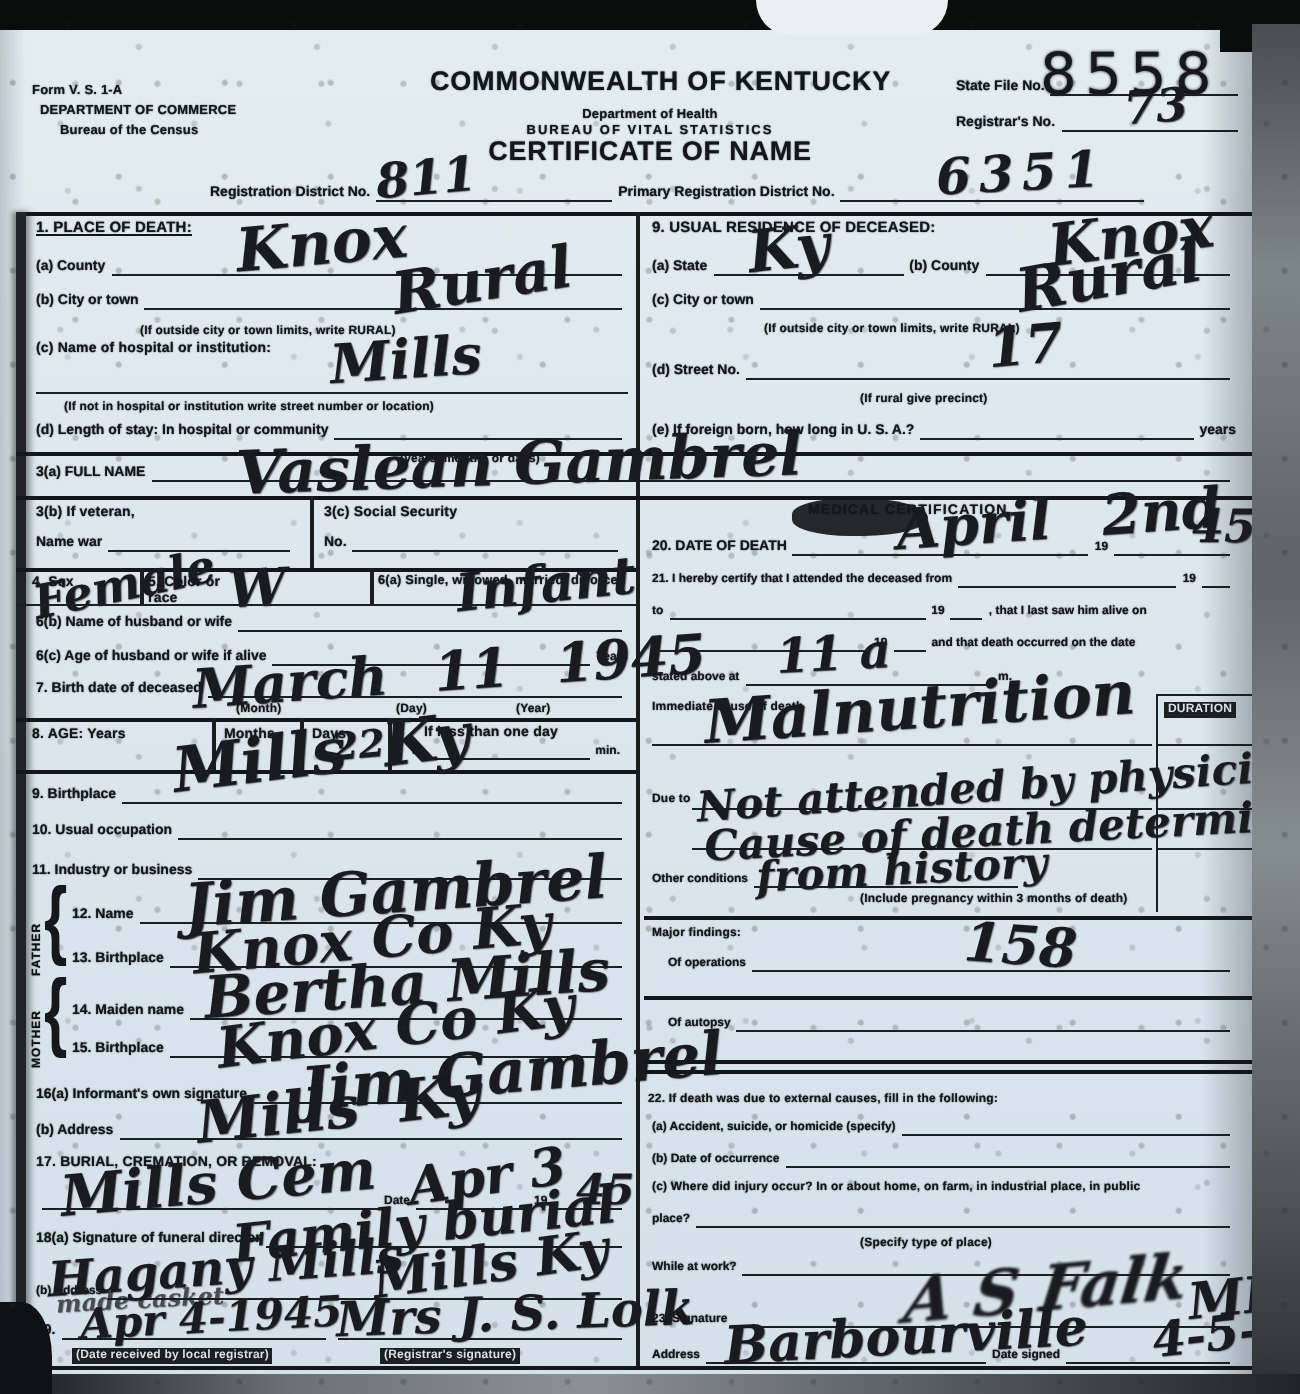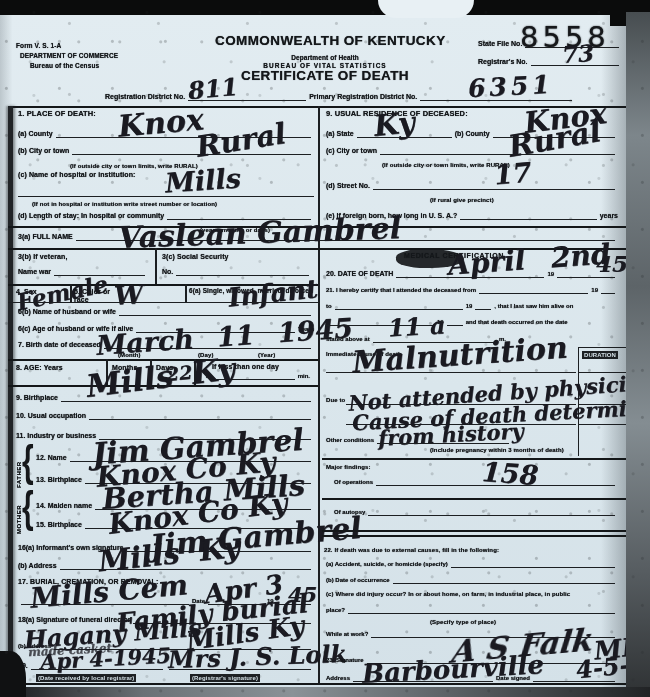--- a/index.html
+++ b/index.html
@@ -71,21 +71,21 @@
 
 <div class="stamp" style="left:520px;top:20px;font-size:29px;">8558</div>
 
 <div class="lbl" style="left:16px;top:42px;font-size:6.5px;">Form V. S. 1-A</div>
 <div class="lbl" style="left:20px;top:52px;font-size:6.5px;">DEPARTMENT OF COMMERCE</div>
 <div class="lbl" style="left:30px;top:62px;font-size:6.5px;">Bureau of the Census</div>
 
 <div class="lbl big" style="left:215px;top:37px;width:220px;text-align:center;">COMMONWEALTH OF KENTUCKY</div>
 <div class="lbl" style="left:215px;top:54px;width:220px;text-align:center;font-size:6.5px;">Department of Health</div>
 <div class="lbl" style="left:215px;top:62px;width:220px;text-align:center;font-size:6.5px;letter-spacing:1px;">BUREAU OF VITAL STATISTICS</div>
-<div class="lbl big" style="left:215px;top:72px;width:220px;text-align:center;">CERTIFICATE OF DEATH</div>
+<div class="lbl big" style="left:215px;top:72px;width:220px;text-align:center;">CERTIFICATE OF NAME</div>
 
 <div class="row" style="left:478px;top:40px;width:144px;">
   <span class="t">State File No.</span>
     <span class="f"></span>
 </div>
 <div class="row" style="left:478px;top:58px;width:144px;">
   <span class="t">Registrar's No.</span>
     <span class="f"></span>
 </div>
 <div class="hw" style="left:562px;top:42px;font-size:23px;transform:rotate(-4deg);">73</div>
@@ -97,21 +97,21 @@
     <span class="f"></span>
 </div>
 <div class="hw" style="left:188px;top:77px;font-size:24px;transform:rotate(-5deg);">811</div>
 <div class="hw" style="left:468px;top:74px;font-size:25px;letter-spacing:4px;transform:rotate(-3deg);">6351</div>
 
 <div class="rl thick" style="left:8px;top:106px;width:618px;"></div>
 <div class="leftband"></div>
 <div class="vl" style="left:318px;top:106px;height:577px;"></div>
 <div class="rl thick" style="left:8px;top:683px;width:618px;"></div>
 
-<div class="lbl" style="left:18px;top:110px;font-size:7.5px;">1.  PLACE OF DEATH:</div>
+<div class="lbl" style="left:18px;top:110px;font-size:7.5px;text-decoration:underline;">1.  PLACE OF DEATH:</div>
 <div class="row" style="left:18px;top:130px;width:296px;">
   <span class="t">(a)  County</span>
     <span class="f"></span>
 </div>
 <div class="hw" style="left:118px;top:108px;font-size:30px;transform:rotate(-5deg);">Knox</div>
 <div class="row" style="left:18px;top:147px;width:296px;">
   <span class="t">(b)  City or town</span>
     <span class="f"></span>
 </div>
 <div class="hw" style="left:196px;top:126px;font-size:29px;transform:rotate(-9deg);">Rural</div>

